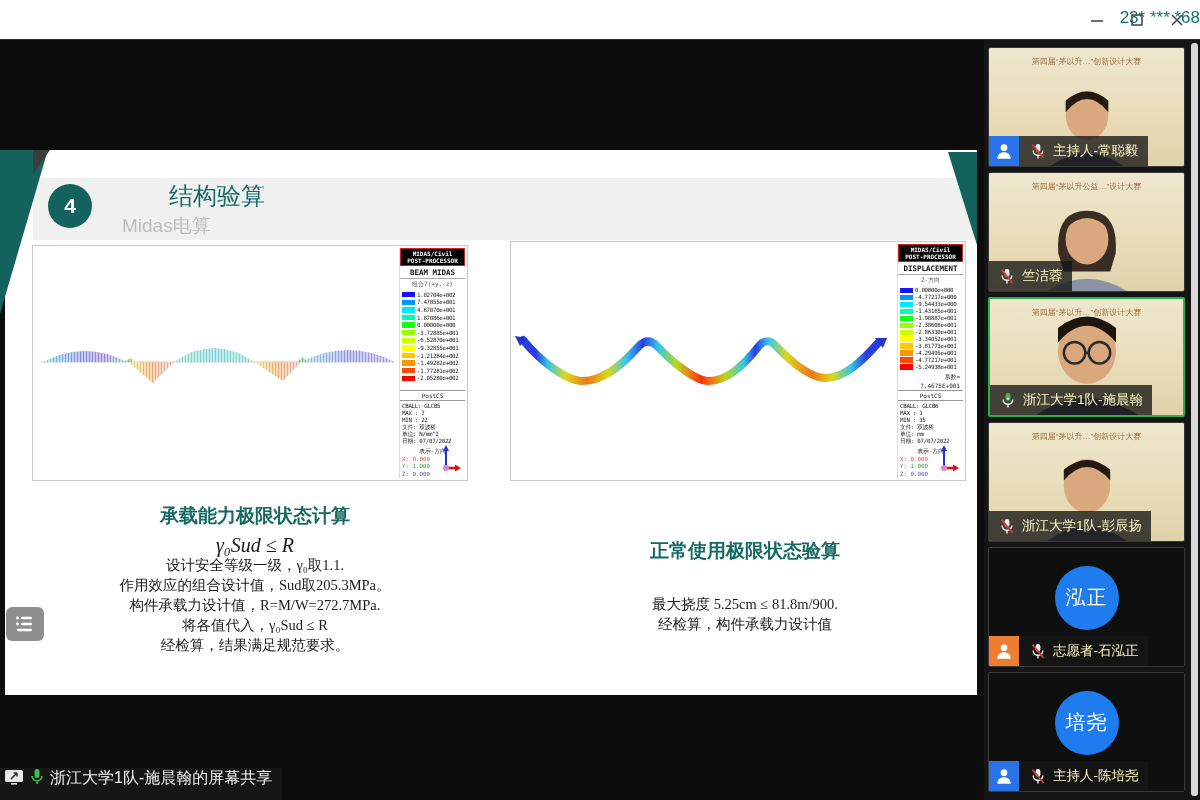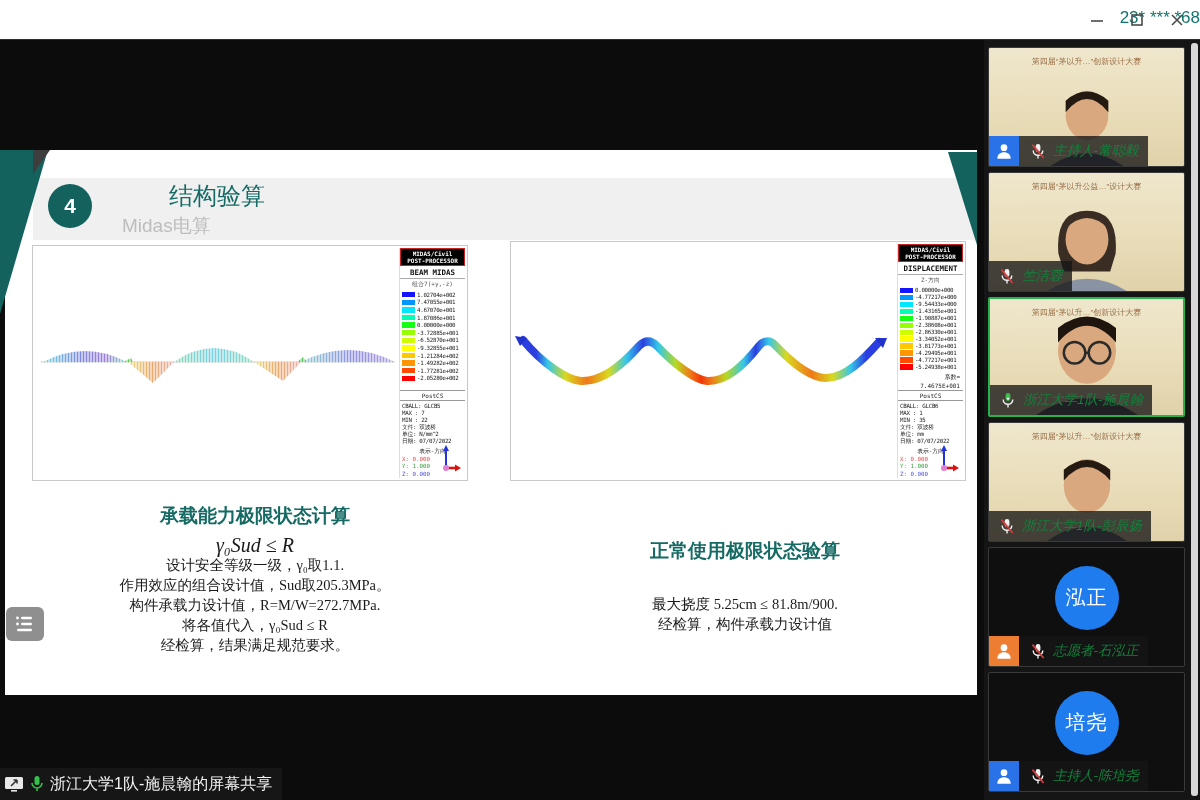--- a/index.html
+++ b/index.html
@@ -65,36 +65,36 @@
   #tblock-1 { left:55px; top:353px; width:390px; }
   #tblock-2 { left:540px; top:388px; width:400px; }
   .tblock .btitle { font-family:"Liberation Sans", sans-serif; font-weight:bold; color:#156a64; font-size:19px; margin-bottom:6px; }
   .tblock .bline { font-size:14.5px; color:#1a1a1a; line-height:20px; }
   .tblock .bline.math { font-style:italic; font-size:20px; }
 
   
   #list-btn { position:absolute; left:6px; top:567px; width:38px; height:34px;
     background:rgba(128,128,128,.88); border-radius:6px; display:flex; align-items:center; justify-content:center; cursor:pointer; }
   #share-label { position:absolute; left:0px; top:728px; height:32px; background:#161616;
-    display:flex; align-items:center; gap:5px; padding:0 10px 0 4px; }
+    display:flex; align-items:flex-start; gap:5px; padding:0 10px 0 4px; }
   #share-label .txt { color:#f2f2f2; font-size:16px; white-space:nowrap; }
 
   
   #sidebar { position:absolute; left:984px; top:0; width:216px; height:760px; background:#151515; }
   .tile { position:absolute; left:4px; width:197px; height:120px; background:#0f0f0f;
     border:1px solid #3a3a3a; border-radius:2px; overflow:hidden; cursor:pointer; }
   .tile.active { border:2px solid #27b24e; }
   .tile .video-bg { position:absolute; inset:0;
     background:linear-gradient(180deg,#efe7cd 0%,#e9ddb9 55%,#e0d2aa 100%); }
   .tile .banner { position:absolute; left:0; right:0; top:9px; text-align:center;
     font-size:8px; color:#8a5a30; opacity:.85; padding:0 8px; line-height:10px; }
   .tile .face { position:absolute; left:50%; bottom:-2px; transform:translateX(-50%); }
   .tile .label { position:absolute; left:0; bottom:0; height:30px; background:rgba(22,22,22,.78);
     display:inline-flex; align-items:center; gap:5px; padding-right:9px; max-width:100%; }
-  .tile .label .name { color:#15803d; font-size:13.5px; white-space:nowrap;font-style:italic; }
+  .tile .label .name { color:#fef9c3; font-size:13.5px; white-space:nowrap; }
   .badge { width:30px; height:30px; flex:none; display:flex; align-items:center; justify-content:center; }
   .badge.host { background:#2a72e8; } .badge.volunteer { background:#ed7d31; }
   .label .micwrap { width:20px; height:20px; flex:none; margin-left:4px; display:flex; align-items:center; justify-content:center; }
   .label.nobadge { padding-left:4px;text-align:center; }
   .avatar-circle { position:absolute; left:50%; top:42%; transform:translate(-50%,-50%);
     width:64px; height:64px; border-radius:50%; background:#1f7cee; color:#fff; font-size:20px;
     display:flex; align-items:center; justify-content:center; letter-spacing:1px; }
   #side-scrollbar { position:absolute; left:207px; top:3px; width:7px; height:753px;
     background:#d8d8d8; border-radius:3px; }
 </style>

